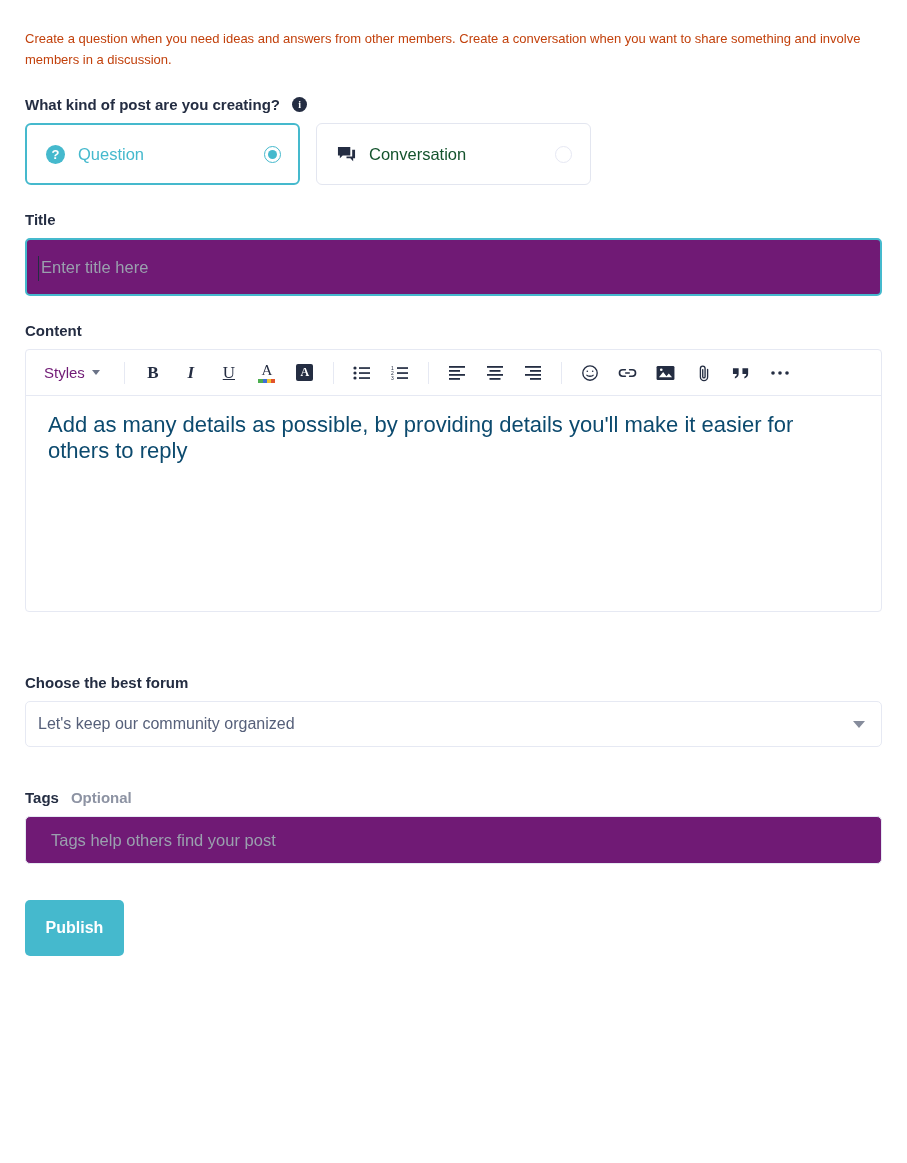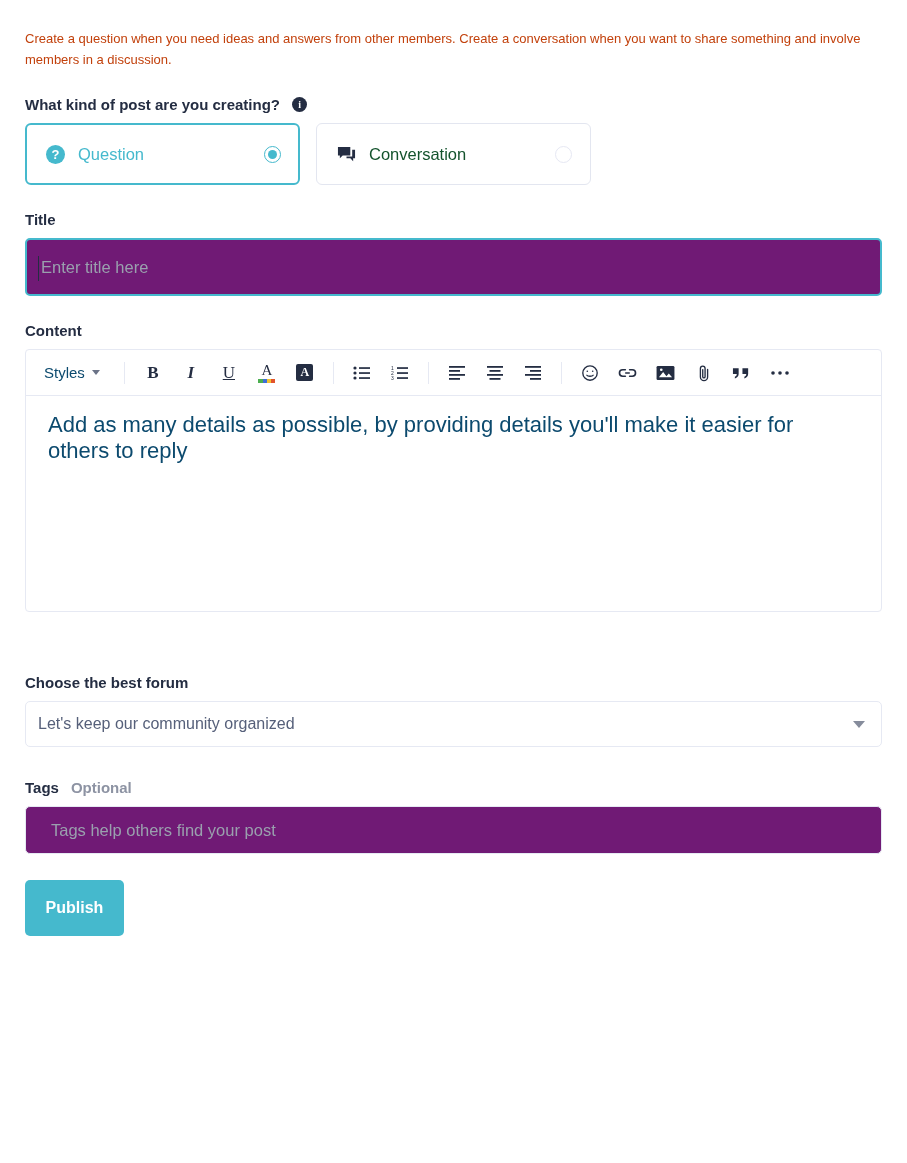--- a/index.html
+++ b/index.html
@@ -129,33 +129,33 @@
   .input-box.title .caret {
     position: absolute;
     left: 11px; top: 16px;
     width: 1px; height: 25px;
     background: #242d42;
   }
   .input-box.title .ph { padding-left: 2px; }
 
   .input-box.tags {
     height: 48px;
-    margin-bottom: 26px;
+    margin-bottom: 36px;
     border-color: #e6e9f3;
   }
   .input-box.tags .ph { padding-left: 12px; }
 
   .select-box {
     width: 857px; height: 46px;
     border: 1px solid #e6e9f3;
     border-radius: 5px;
     background: #fff;
     display: flex; align-items: center;
     padding: 0 16px 0 12px;
-    margin-bottom: 32px;
+    margin-bottom: 42px;
     font-size: 16px;
     color: #56607a;
     cursor: pointer;
   }
   .select-box .sel-val { flex: 1; padding-left: 0; }
   .caret-down {
     width: 0; height: 0;
     border-left: 6px solid transparent;
     border-right: 6px solid transparent;
     border-top: 7px solid #868c9c;
@@ -181,21 +181,21 @@
     display: flex; align-items: center; justify-content: center;
     height: 30px;
     cursor: pointer;
     color: #242d42;
   }
   .tb-btn { width: 38px; }
   .tb-styles {
     padding: 0 9px 0 6px;
     gap: 7px;
     font-size: 15px;
-    color: #0c4a6e;
+    color: #701a75;
     margin-right: 6px;
   }
   .tb-styles .mini-caret {
     width: 0; height: 0;
     border-left: 4px solid transparent;
     border-right: 4px solid transparent;
     border-top: 5px solid #6b7387;
   }
   .tb-sep {
     width: 1px; height: 22px;

